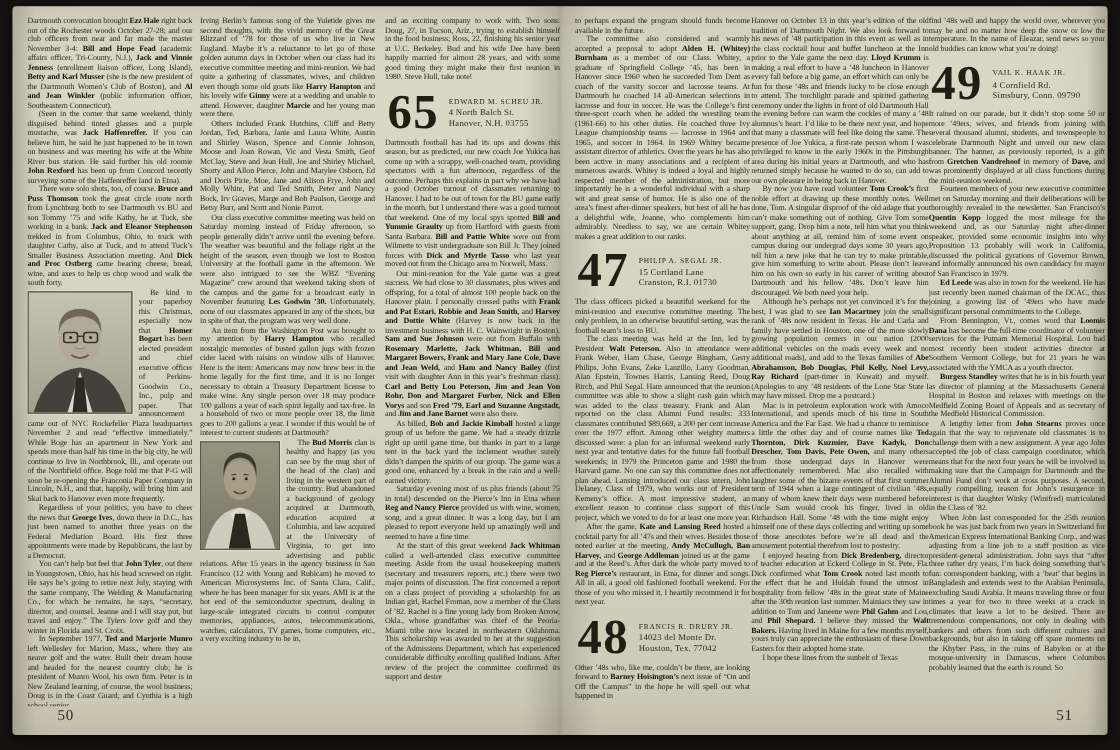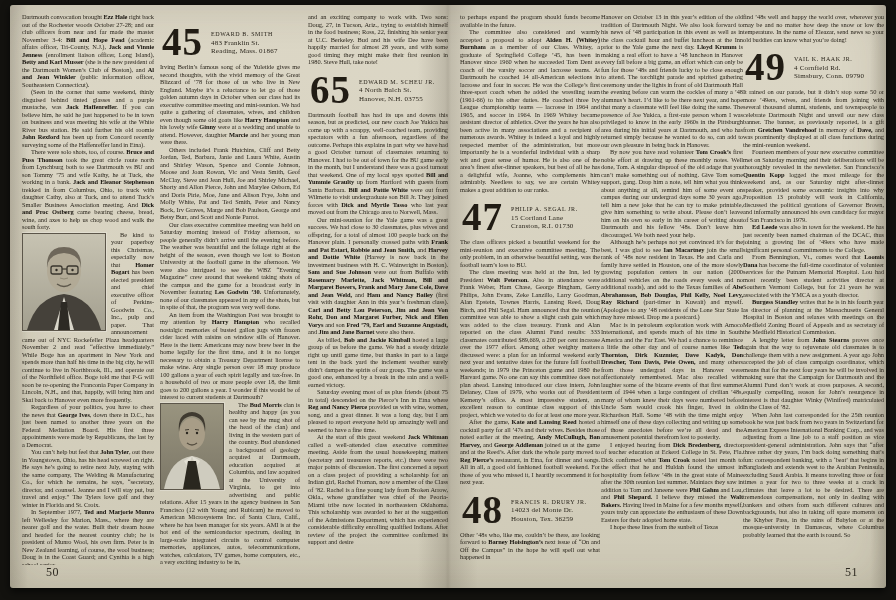--- a/index.html
+++ b/index.html
@@ -93,28 +93,20 @@
       </svg>
     </div>
     <p>Be kind to your paperboy this Christmas, especially now that <b>Homer Bogart</b> has been elected president and chief executive officer of Perkins-Goodwin Co., Inc., pulp and paper. That announcement came out of NYC Rockefeller Plaza headquarters November 2 and read “effective immediately.” While Boge has an apartment in New York and spends more than half his time in the big city, he will continue to live in Northbrook, Ill., and operate out of the Northfield office. Boge told me that P-G will soon be re-opening the Franconia Paper Company in Lincoln, N.H., and that, happily, will bring him and Skai back to Hanover even more frequently.</p>
     <p>Regardless of your politics, you have to cheer the news that <b>George Ives</b>, down there in D.C., has just been named to another three years on the Federal Mediation Board. His first three appointments were made by Republicans, the last by a Democrat.</p>
     <p>You can’t help but feel that <b>John Tyler</b>, out there in Youngstown, Ohio, has his head screwed on right. He says he’s going to retire next July, staying with the same company, The Welding &amp; Manufacturing Co., for which he remains, he says, “secretary, director, and counsel. Jeanne and I will stay put, but travel and enjoy.” The Tylers love golf and they winter in Florida and St. Croix.</p>
     <p>In September 1977, <b>Ted and Marjorie Munro</b> left Wellesley for Marion, Mass., where they are nearer golf and the water. Built their dream house and headed for the nearest country club; he is president of Munro Wool, his own firm. Peter is in New Zealand learning, of course, the wool business; Doug is in the Coast Guard; and Cynthia is a high school senior.</p>
 
   </div>
 
   <div class="col c2">
-    <div class="sec first">
-      <span class="num">45</span>
-      <span class="addr">
-        <span class="name">Edward B. Smith</span><br>
-        <span class="a1">483 Franklin St.</span><br>
-        <span class="a2">Reading, Mass. 01867</span>
-      </span>
-    </div>
     <p class="cont">Irving Berlin’s famous song of the Yuletide gives me second thoughts, with the vivid memory of the Great Blizzard of ’78 for those of us who live in New England. Maybe it’s a reluctance to let go of those golden autumn days in October when our class had its executive committee meeting and mini-reunion. We had quite a gathering of classmates, wives, and children even though some old goats like <b>Harry Hampton</b> and his lovely wife <b>Ginny</b> were at a wedding and unable to attend. However, daughter <b>Marcie</b> and her young man were there.</p>
     <p>Others included Frank Hutchins, Cliff and Betty Jordan, Ted, Barbara, Janie and Laura White, Austin and Shirley Wason, Spence and Connie Johnson, Moose and Joan Rowan, Vic and Vesta Smith, Geof McClay, Steve and Jean Hull, Joe and Shirley Michael, Shorty and Allon Pierce, John and Marylee Osborn, Ed and Doris Pirie, Moe, Jane and Alison Frye, John and Molly White, Pat and Ted Smith, Peter and Nancy Bock, Irv Graves, Marge and Bob Paulson, George and Betsy Burr, and Scott and Nonie Parrot.</p>
     <p>Our class executive committee meeting was held on Saturday morning instead of Friday afternoon, so people generally didn’t arrive until the evening before. The weather was beautiful and the foliage right at the height of the season, even though we lost to Boston University at the football game in the afternoon. We were also intrigued to see the WBZ “Evening Magazine” crew around that weekend taking shots of the campus and the game for a broadcast early in November featuring <b>Les Godwin ’30.</b> Unfortunately, none of our classmates appeared in any of the shots, but in spite of that, the program was very well done.</p>
     <p>An item from the Washington Post was brought to my attention by <b>Harry Hampton</b> who recalled nostalgic memories of busted gallon jugs with frozen cider laced with raisins on window sills of Hanover. Here is the item: Americans may now brew beer in the home legally for the first time, and it is no longer necessary to obtain a Treasury Department license to make wine. Any single person over 18 may produce 100 gallons a year of each spirit legally and tax-free. In a household of two or more people over 18, the limit goes to 200 gallons a year. I wonder if this would be of interest to current students at Dartmouth?</p>
     <div class="photo photo2">
       <svg width="62" height="85" viewBox="0 0 62 85" xmlns="http://www.w3.org/2000/svg">
         <defs>
           <linearGradient id="bg2" x1="0" y1="0" x2="0" y2="1">
             <stop offset="0" stop-color="#99947f"></stop>
               <stop offset="1" stop-color="#7c7767"></stop>
@@ -165,21 +157,21 @@
       </span>
     </div>
     <p class="cont">The class officers picked a beautiful weekend for the mini-reunion and executive committee meeting. The only problem, in an otherwise beautiful setting, was the football team’s loss to BU.</p>
     <p>The class meeting was held at the Inn, led by President <b>Walt Peterson.</b> Also in attendance were Frank Weber, Ham Chase, George Bingham, Gerry Philips, John Evans, Zeke Lanzillo, Larry Goodman, Alan Epstein, Townes Harris, Lansing Reed, Doug Birch, and Phil Segal. Ham announced that the reunion committee was able to show a slight cash gain which was added to the class treasury. Frank and Alan reported on the class Alumni Fund results: 333 classmates contributed $89,669, a 200 per cent increase over the 1977 effort. Among other weighty matters discussed were: a plan for an informal weekend early next year and tentative dates for the future fall football weekends; in 1979 the Princeton game and 1980 the Harvard game. No one can say this committee does not plan ahead. Lansing introduced our class intern, John Delaney, Class of 1979, who works out of President Kemeny’s office. A most impressive student, an excellent reason to continue class support of this project, which we voted to do for at least one more year.</p>
     <p>After the game, <b>Kate and Lansing Reed</b> hosted a cocktail party for all ’47s and their wives. Besides those noted earlier at the meeting, <b>Andy McCullugh, Ban Harvey,</b> and <b>George Addleman</b> joined us at the game and at the Reed’s. After dark the whole party moved to <b>Reg Pierce’s</b> restaurant, in Etna, for dinner and songs. All in all, a good old fashioned football weekend. For those of you who missed it, I heartily recommend it for next year.</p>
     <div class="sec">
       <span class="num">48</span>
       <span class="addr">
         <span class="name">Francis R. Drury Jr.</span><br>
         <span class="a1">14023 del Monte Dr.</span><br>
-        <span class="a2">Houston, Tex. 36259</span>
+        <span class="a2">Houston, Tex. 77042</span>
       </span>
     </div>
     <p class="cont">Other ’48s who, like me, couldn’t be there, are looking forward to <b>Barney Hoisington’s</b> next issue of “On and Off the Campus” in the hope he will spell out what happened in</p>
   </div>
 
   <div class="col c5">
     <p class="cont">Hanover on October 13 in this year’s edition of the old tradition of Dartmouth Night. We also look forward to his news of ’48 participation in this event as well as in the class cocktail hour and buffet luncheon at the Inn prior to the Yale game the next day. <b>Lloyd Krumm</b> is making a real effort to have a ’48 luncheon in Hanover every fall before a big game, an effort which can only be fun for those ’48s and friends lucky to be close enough to attend. The torchlight parade and spirited gathering ceremony under the lights in front of old Dartmouth Hall the evening before can warm the cockles of many a ’48 alumnus’s heart. I’d like to be there next year, and hope that many a classmate will feel like doing the same. The presence of Joe Yukica, a first-rate person whom I was privileged to know in the early 1960s in the Pittsburgh area during his initial years at Dartmouth, and who has returned simply because he wanted to do so, can add to our own pleasure in being back in Hanover.</p>
     <p>By now you have read volunteer <b>Tom Crook’s</b> first noble effort at drawing up these monthly notes. Well done, Tom. A singular disproof of the old adage that you can’t make something out of nothing. Give Tom some support, gang. Drop him a note, tell him what you think about anything at all, remind him of some event on campus during our undergrad days some 30 years ago, tell him a new joke that he can try to make printable, give him something to write about. Please don’t leave him on his own so early in his career of writing about Dartmouth and his fellow ’48s. Don’t leave him discouraged. We both need your help.</p>
     <p>Although he’s perhaps not yet convinced it’s for the best, I was glad to see <b>Ian Macartney</b> join the small rank of ’48s now resident in Texas. He and Carla and family have settled in Houston, one of the more slowly growing population centers in our nation (2000 additional vehicles on the roads every week and no additional roads), and add to the Texas families of <b>Abe Abrahamson, Bob Douglas, Phil Kelly, Noel Levy, Ray Richard</b> (part-timer in Kuwait) and myself. (Apologies to any ’48 residents of the Lone Star State I may have missed. Drop me a postcard.)</p>
     <p>Mac is in petroleum exploration work with Amoco International, and spends much of his time in South America and the Far East. We had a chance to reminisce a little the other day and of course names like <b>Ted Thornton, Dirk Kuzmier, Dave Kadyk, Don Drescher, Tom Davis, Pete Owen,</b> and many others from those undergrad days in Hanover were affectionately remembered. Mac also recalled with laughter some of the bizarre events of that first summer term of 1944 when a large contingent of civilian ’48s, many of whom knew their days were numbered before Uncle Sam would crook his finger, lived in old Richardson Hall. Some ’48 with the time might enjoy himself one of these days collecting and writing up some of those anecdotes before we’re all dead and the amusement potential therefrom lost to posterity.</p>

